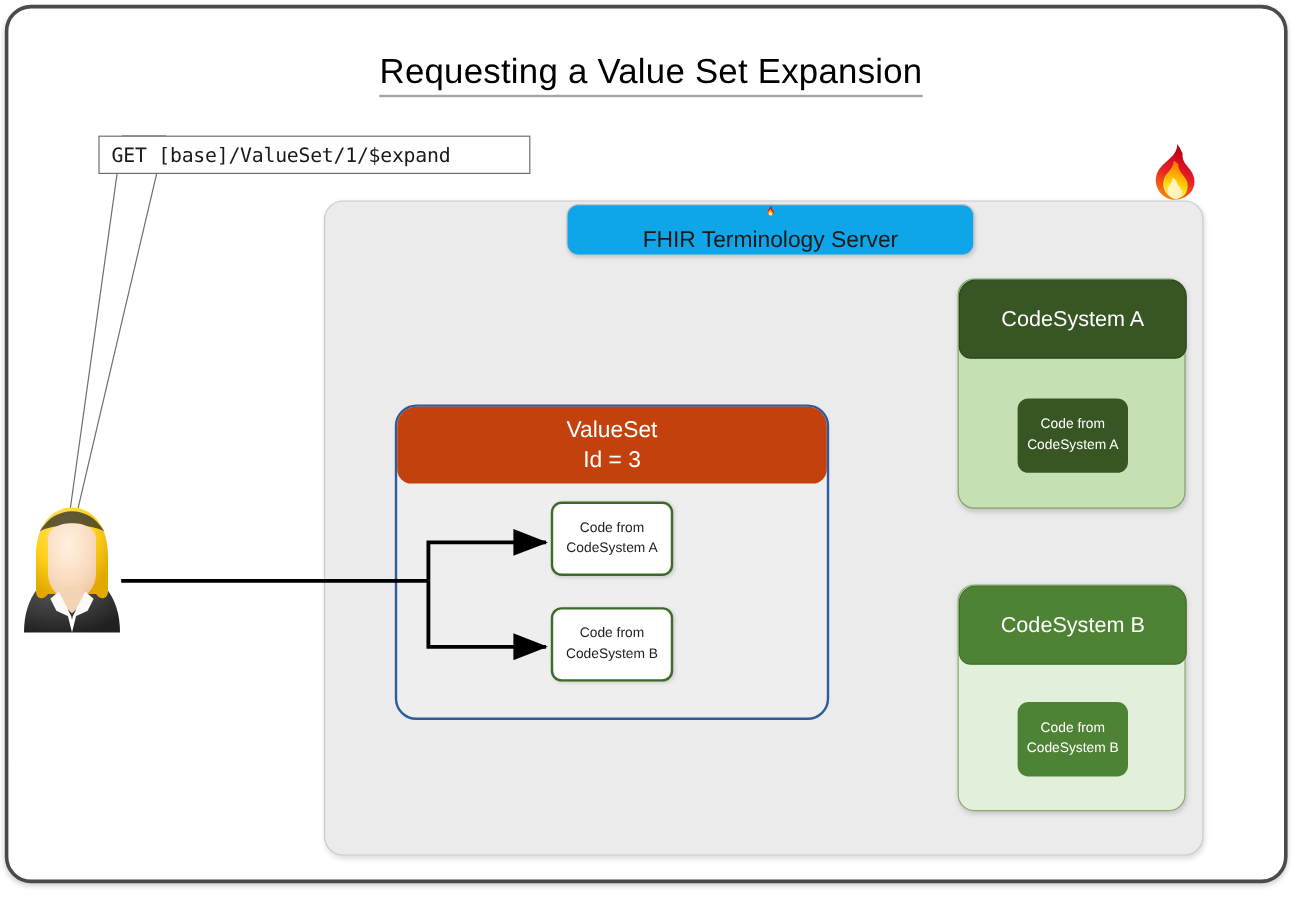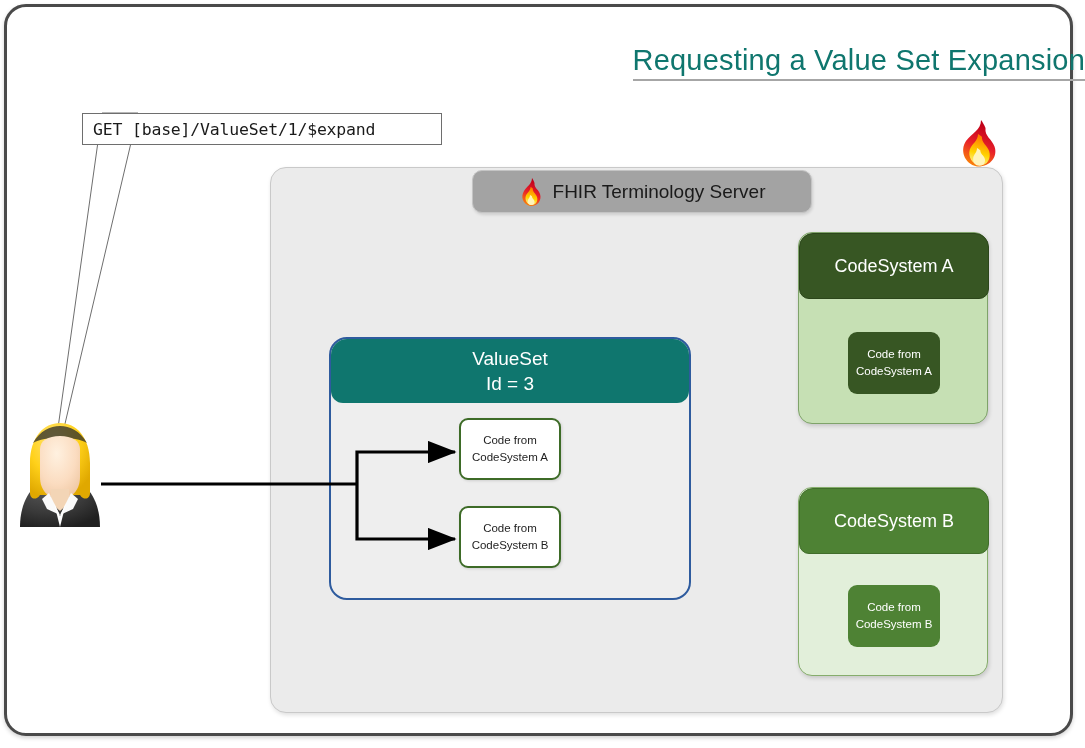--- a/index.html
+++ b/index.html
@@ -29,23 +29,23 @@
     box-sizing: border-box;
     box-shadow: 0 2px 4px rgba(0,0,0,0.18);
   }
 
   
   #page-title {
     position: absolute;
     left: 0;
     top: 44px;
     width: 1085px;
-    text-align: right;
+    text-align: center;
     font-size: 29px;
-    color: #0f766e;
+    color: #000000;
     letter-spacing: 0.2px;
   }
   #page-title span {
     border-bottom: 2px solid #a6a6a6;
     padding-bottom: 3px;
   }
 
   
   #callout-pointer {
     position: absolute;
@@ -94,31 +94,32 @@
     border-radius: 16px;
     box-sizing: border-box;
     box-shadow: 1px 2px 4px rgba(0,0,0,0.13);
   }
   #server-label {
     position: absolute;
     left: 472px;
     top: 170px;
     width: 340px;
     height: 43px;
-    background: #a3a3a3;
+    background: #0ea5e9;
     border: 1px solid #c4c4c4;
     border-radius: 10px;
     box-sizing: border-box;
     display: flex;
     align-items: center;
     justify-content: center;
     gap: 10px;
     font-size: 19px;
     color: #1a1a1a;
     box-shadow: 1px 2px 3px rgba(0,0,0,0.12);
+    flex-direction: column;
   }
 
   
   #fhir-logo-corner {
     position: absolute;
     left: 957px;
     top: 118px;
     width: 44px;
     height: 50px;
   }
@@ -134,21 +135,21 @@
     border: 2px solid #2e5b9e;
     border-radius: 18px;
     box-sizing: border-box;
   }
   #valueset-header {
     position: absolute;
     left: 331px;
     top: 339px;
     width: 358px;
     height: 64px;
-    background: #0f766e;
+    background: #c2410c;
     border-radius: 16px 16px 12px 12px;
     box-sizing: border-box;
     display: flex;
     flex-direction: column;
     align-items: center;
     justify-content: center;
     color: #ffffff;
     font-size: 19px;
     line-height: 1.32;
   }

